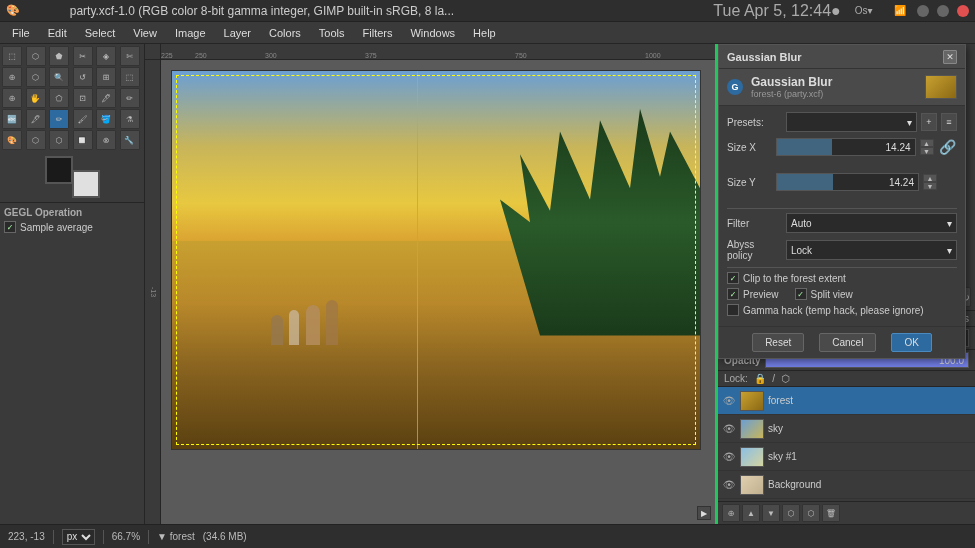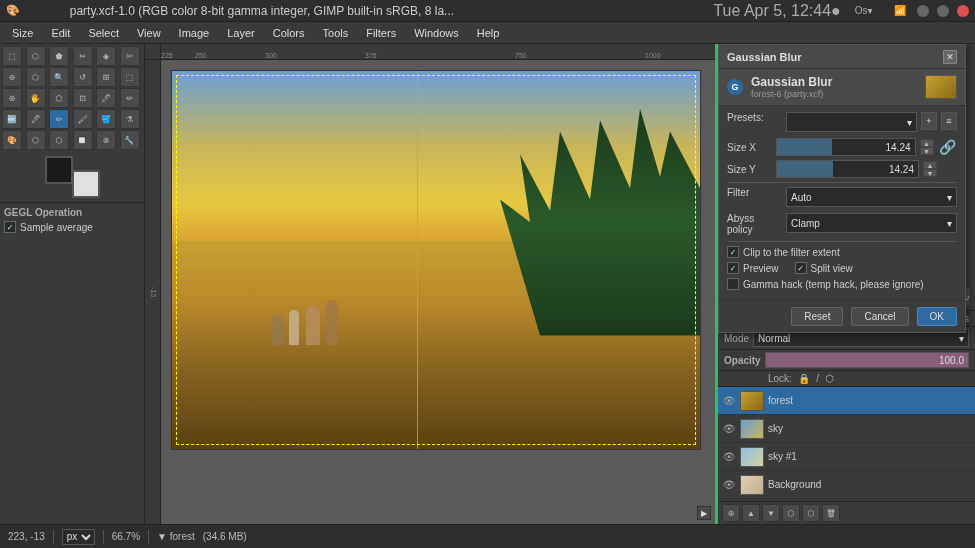--- a/index.html
+++ b/index.html
@@ -282,20 +282,21 @@
       background: linear-gradient(135deg, #c8a030, #8b6914);
       border: 1px solid #555;
     }
 
     .dialog-body {
       padding: 6px 8px;
     }
 
     .dialog-row {
       display: flex;
+      align-items: center;
       margin-bottom: 6px;
       gap: 4px;
     }
     .dialog-label {
       font-size: 10px;
       color: #ccc;
       width: 55px;
       flex-shrink: 0;
     }
     .dialog-dropdown {
@@ -305,21 +306,21 @@
       border: 1px solid #555;
       color: #ddd;
       font-size: 10px;
       padding: 0 4px;
       display: flex; align-items: center; justify-content: space-between;
     }
 
     .dialog-size-row {
       display: flex;
       align-items: center;
-      margin-bottom: 4px;
+      margin-bottom: 17px;
       gap: 4px;
     }
     .size-label {
       font-size: 10px;
       color: #ccc;
       width: 45px;
       flex-shrink: 0;
     }
     .size-slider-container {
       flex: 1;
@@ -382,22 +383,22 @@
       color: #aaffaa;
       cursor: pointer;
     }
     .cb-label {
       font-size: 10px;
       color: #ccc;
     }
 
     .dialog-buttons {
       display: flex;
-      justify-content: flex-end;
-      gap: 8px;
+      justify-content: center;
+      gap: 15px;
       padding: 6px 8px;
       border-top: 1px solid #333;
     }
     .dlg-btn {
       padding: 3px 12px;
       font-size: 10px;
       background: #4a4a4a;
       border: 1px solid #666;
       color: #ddd;
       cursor: pointer;
@@ -441,21 +442,21 @@
       display: flex;
       align-items: center;
       padding: 2px 6px;
       border-bottom: 1px solid #252525;
       gap: 4px;
     }
     .opacity-label { font-size: 10px; color: #aaa; font-weight: bold; }
     .opacity-slider-container {
       flex: 1;
       height: 16px;
-      background: #b91c1c;
+      background: #8b5cf6;
       border: 1px solid #555;
       position: relative;
     }
     .opacity-fill {
       height: 100%;
       background: #5a9fd4;
       opacity: 0.5;
       width: 100%;
     }
     .opacity-value {
@@ -467,21 +468,21 @@
       color: #ddd;
     }
 
     .lock-row {
       display: flex;
       align-items: center;
       padding: 2px 6px;
       border-bottom: 1px solid #252525;
       gap: 6px;
     }
-    .lock-label { font-size: 10px; color: #aaa; margin-left: 44px; }
+    .lock-label { font-size: 10px; color: #aaa; }
     .lock-icon-btn {
       font-size: 10px;
       cursor: pointer;
       color: #aaa;
     }
 
     .layers-list {
       flex: 1;
       overflow-y: auto;
       overflow-x: hidden;
@@ -580,21 +581,21 @@
   <span style="flex:1;font-size:12px;color:#ccc;padding-left:44px;">party.xcf-1.0 (RGB color 8-bit gamma integer, GIMP built-in sRGB, 8 la...</span>
   <span style="font-size:16px;color:#aaa;margin-right:8px;">Tue Apr 5, 12:44●</span>
   <span style="font-size:10px;color:#aaa;margin-right:16px;">Os▾</span>
   <span style="font-size:10px;color:#aaa;">📶</span>
   <span style="width:12px;height:12px;background:#666;border-radius:50%;display:inline-block;margin-left:4px;cursor:pointer;"></span>
   <span style="width:12px;height:12px;background:#666;border-radius:50%;display:inline-block;margin-left:2px;cursor:pointer;"></span>
   <span style="width:12px;height:12px;background:#e05050;border-radius:50%;display:inline-block;margin-left:2px;cursor:pointer;"></span>
 </div>
 
 <div id="menubar">
-  <span class="menu-item">Size</span>
+  <span class="menu-item">File</span>
   <span class="menu-item">Edit</span>
   <span class="menu-item">Select</span>
   <span class="menu-item">View</span>
   <span class="menu-item">Image</span>
   <span class="menu-item">Layer</span>
   <span class="menu-item">Colors</span>
   <span class="menu-item">Tools</span>
   <span class="menu-item">Filters</span>
   <span class="menu-item">Windows</span>
   <span class="menu-item">Help</span>
@@ -756,30 +757,30 @@
           <span class="dialog-label">Filter</span>
           <div class="dialog-dropdown">
             <span>Auto</span>
             <span>▾</span>
           </div>
         </div>
 
         <div class="dialog-row">
           <span class="dialog-label">Abyss policy</span>
           <div class="dialog-dropdown">
-            <span>Clamp</span>
+            <span>Lock</span>
             <span>▾</span>
           </div>
         </div>
 
         <div class="dialog-separator"></div>
 
         <div class="checkbox-row">
           <div class="cb">✓</div>
-          <span class="cb-label">Clip to the filter extent</span>
+          <span class="cb-label">Clip to the forest extent</span>
         </div>
         <div style="display:flex;gap:16px;">
           <div class="checkbox-row">
             <div class="cb">✓</div>
             <span class="cb-label">Preview</span>
           </div>
           <div class="checkbox-row">
             <div class="cb">✓</div>
             <span class="cb-label">Split view</span>
           </div>

